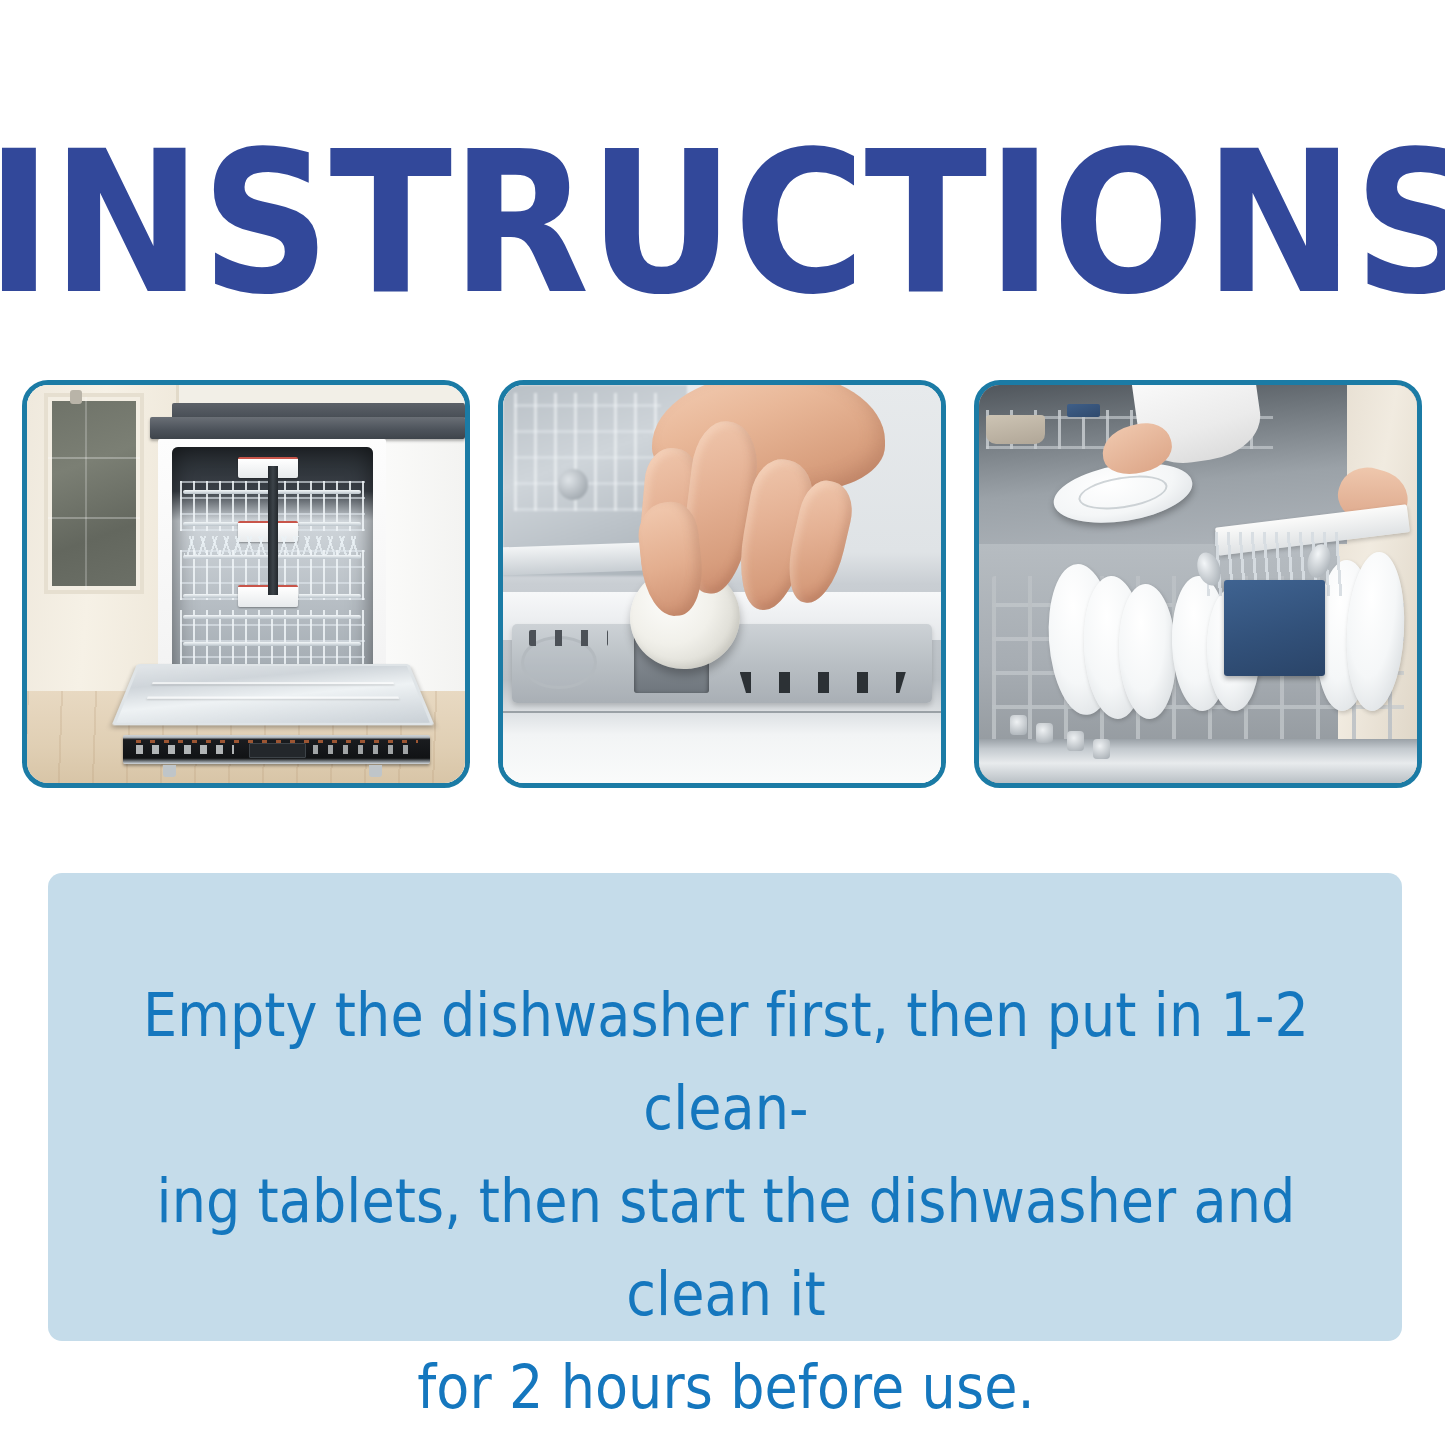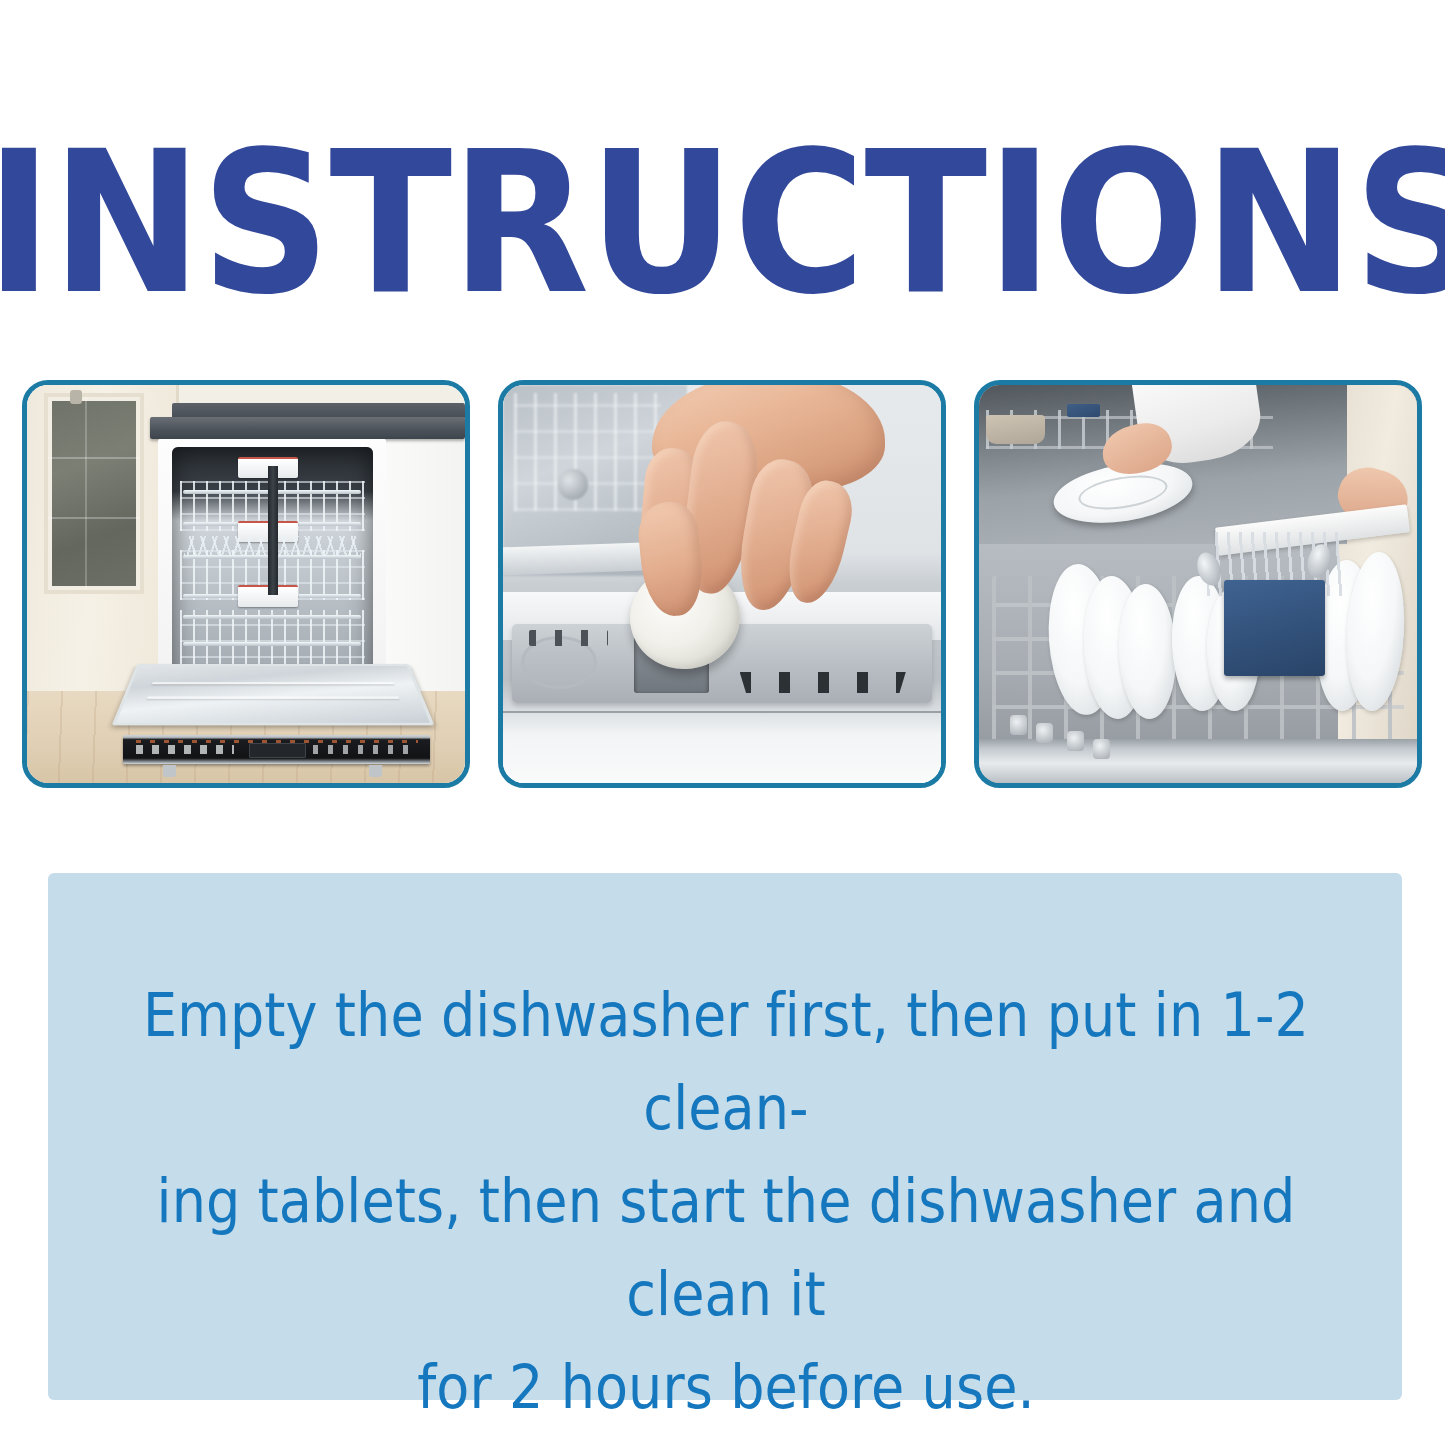--- a/index.html
+++ b/index.html
@@ -417,23 +417,23 @@
     background: radial-gradient(circle at 40% 35%, #eef1f3, #a3aab0);
     border-radius:4px;
   }
 
   
   #instruction-box {
     position:absolute;
     left: 48px;
     top: 873px;
     width: 1354px;
-    height: 527px;
+    height: 468px;
     background: #C5DCEA;
-    border-radius: 6px;
+    border-radius: 14px;
     box-sizing: border-box;
   }
   #instruction-text {
     position:absolute;
     left: 88px;
     top: 96px;
     width: 1180px;
     color: #1577BE;
     font-family: "DejaVu Sans Condensed", "Liberation Sans Narrow", "Liberation Sans", sans-serif;
     font-size: 60px;

